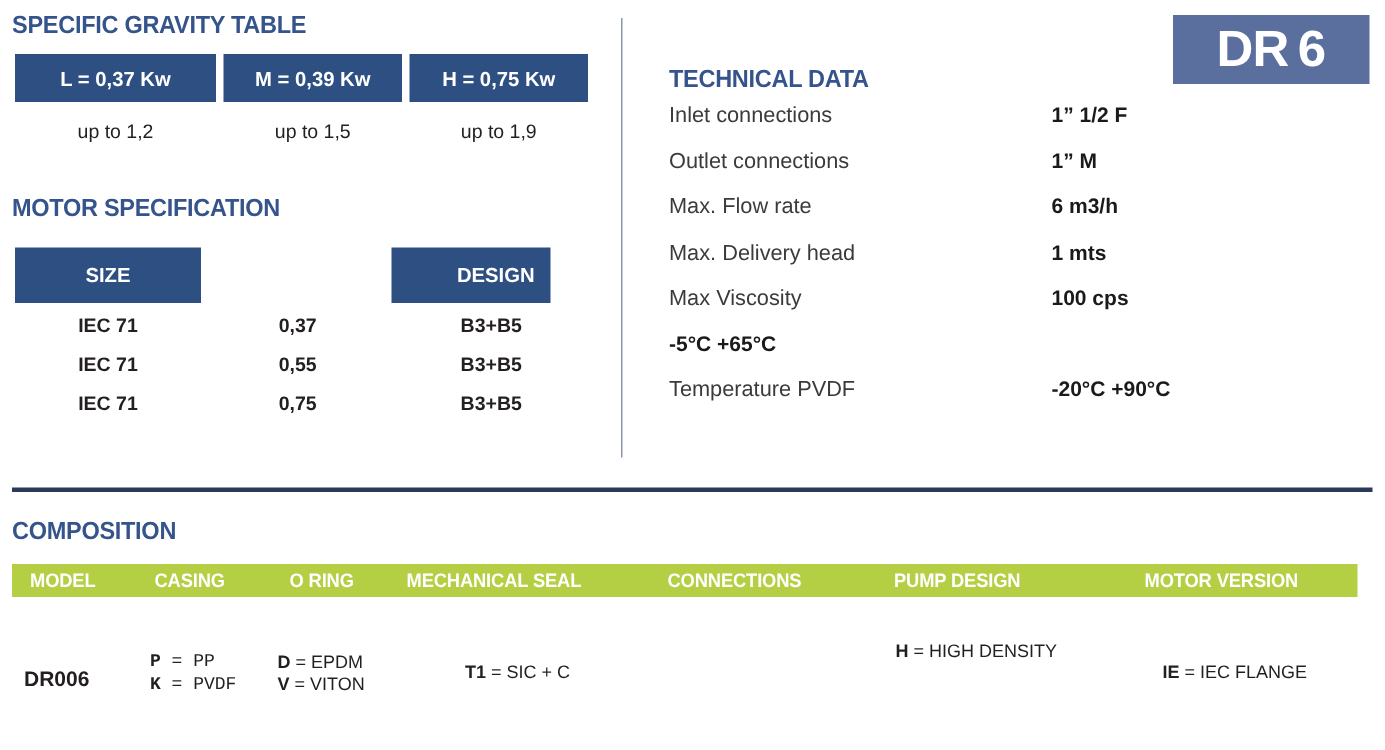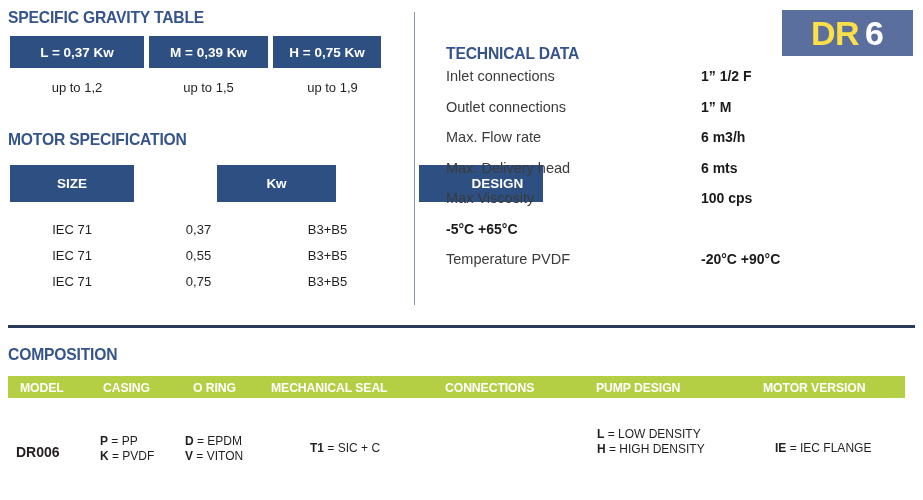--- a/index.html
+++ b/index.html
@@ -46,21 +46,21 @@
     font-size:13px;
     color:#231f20;
     display:flex;
     align-items:center;
     justify-content:center;
     height:22px;
     box-sizing:border-box;
   }
 
   
-  .motor-body{position:absolute;left:10px;top:216px;width:382px;}
+  .motor-body{position:absolute;left:10px;top:203px;width:382px;font-weight:bold;}
   .motor-tr{display:flex;height:26px;align-items:center;}
   .motor-td{
     font-size:13px;
     color:#231f20;
     display:flex;
     align-items:center;
     justify-content:center;
     box-sizing:border-box;
   }
 
@@ -103,21 +103,21 @@
     position:absolute;
     left:782px;top:10px;
     width:131px;height:46px;
     background:#5a6f9e;
     display:flex;
     align-items:center;
     justify-content:center;
     gap:6px;
   }
   .badge-dr{
-    color:#fde047;
+    color:#ffffff;
     font-weight:bold;
     font-size:34px;
     letter-spacing:-0.5px;
     line-height:1;
   }
   .badge-num{
     color:#ffffff;
     font-weight:bold;
     font-size:34px;
     line-height:1;
@@ -163,39 +163,38 @@
 
 <div class="sheet">
 
   <div class="section-title" style="left:8px;top:8px;">SPECIFIC GRAVITY TABLE</div>
 
   <div class="blue-row" style="left:10px;top:36px;">
     <div class="blue-cell" style="width:134px;">L = 0,37 Kw</div>
     <div class="blue-gap"></div>
     <div class="blue-cell" style="width:119px;">M = 0,39 Kw</div>
     <div class="blue-gap"></div>
-    <div class="blue-cell" style="width:108px;">H = 0,75 Kw</div>
+    <div class="blue-cell" style="width:119px;">H = 0,75 Kw</div>
   </div>
 
   <div class="sub-row" style="left:10px;top:76px;">
     <div class="sub-cell" style="width:134px;">up to 1,2</div>
     <div class="blue-gap"></div>
     <div class="sub-cell" style="width:119px;">up to 1,5</div>
     <div class="blue-gap"></div>
     <div class="sub-cell" style="width:119px;">up to 1,9</div>
   </div>
 
   <div class="section-title" style="left:8px;top:130px;">MOTOR SPECIFICATION</div>
 
   <div class="blue-row" style="left:10px;top:165px;gap:39px;">
     <div class="blue-cell" style="width:124px;height:37px;">SIZE</div>
     <div class="blue-gap"></div>
-    <div class="blue-cell" style="width:119px;height:37px;">Kw</div>
-    <div class="blue-gap"></div>
-    <div class="blue-cell" style="width:124px;height:37px;padding-left:33px;">DESIGN</div>
+    <div class="blue-gap"></div>
+    <div class="blue-cell" style="width:106px;height:37px;padding-left:33px;">DESIGN</div>
   </div>
 
   <div class="motor-body">
     <div class="motor-tr">
       <div class="motor-td" style="width:124px;">IEC 71</div>
       <div class="blue-gap"></div>
       <div class="motor-td" style="width:119px;">0,37</div>
       <div class="blue-gap"></div>
       <div class="motor-td" style="width:129px;">B3+B5</div>
     </div>
@@ -227,21 +226,21 @@
     <div class="tech-row">
       <div class="tech-label">Outlet connections</div>
       <div class="tech-value">1” M</div>
     </div>
     <div class="tech-row">
       <div class="tech-label">Max. Flow rate</div>
       <div class="tech-value">6 m3/h</div>
     </div>
     <div class="tech-row">
       <div class="tech-label">Max. Delivery head</div>
-      <div class="tech-value">6 mts</div>
+      <div class="tech-value">1 mts</div>
     </div>
     <div class="tech-row">
       <div class="tech-label">Max Viscosity</div>
       <div class="tech-value">100 cps</div>
     </div>
     <div class="tech-row">
       <div class="tech-value">-5°C +65°C</div>
     </div>
     <div class="tech-row">
       <div class="tech-label">Temperature PVDF</div>
@@ -267,21 +266,21 @@
     <span style="left:588px;">PUMP DESIGN</span>
     <span style="left:755px;">MOTOR VERSION</span>
   </div>
 
   <div class="comp-body">
 
     <div class="comp-col" style="left:16px;top:38px;">
       <div class="comp-model">DR006</div>
     </div>
 
-    <div class="comp-col" style="left:100px;top:28px;">
+    <div class="comp-col" style="left:100px;top:28px;font-family:Liberation Mono, monospace;">
       <div class="comp-line">
         <b>P</b>
         <span>= PP</span>
       </div>
       <div class="comp-line">
         <b>K</b>
         <span>= PVDF</span>
       </div>
     </div>
 
@@ -299,24 +298,20 @@
     <div class="comp-col" style="left:310px;top:35px;">
       <div class="comp-line">
         <b>T1</b>
         <span>= SIC + C</span>
       </div>
     </div>
 
 
     <div class="comp-col" style="left:597px;top:21px;">
       <div class="comp-line">
-        <b>L</b>
-        <span>= LOW DENSITY</span>
-      </div>
-      <div class="comp-line">
         <b>H</b>
         <span>= HIGH DENSITY</span>
       </div>
     </div>
 
     <div class="comp-col" style="left:775px;top:35px;">
       <div class="comp-line">
         <b>IE</b>
         <span>= IEC FLANGE</span>
       </div>

